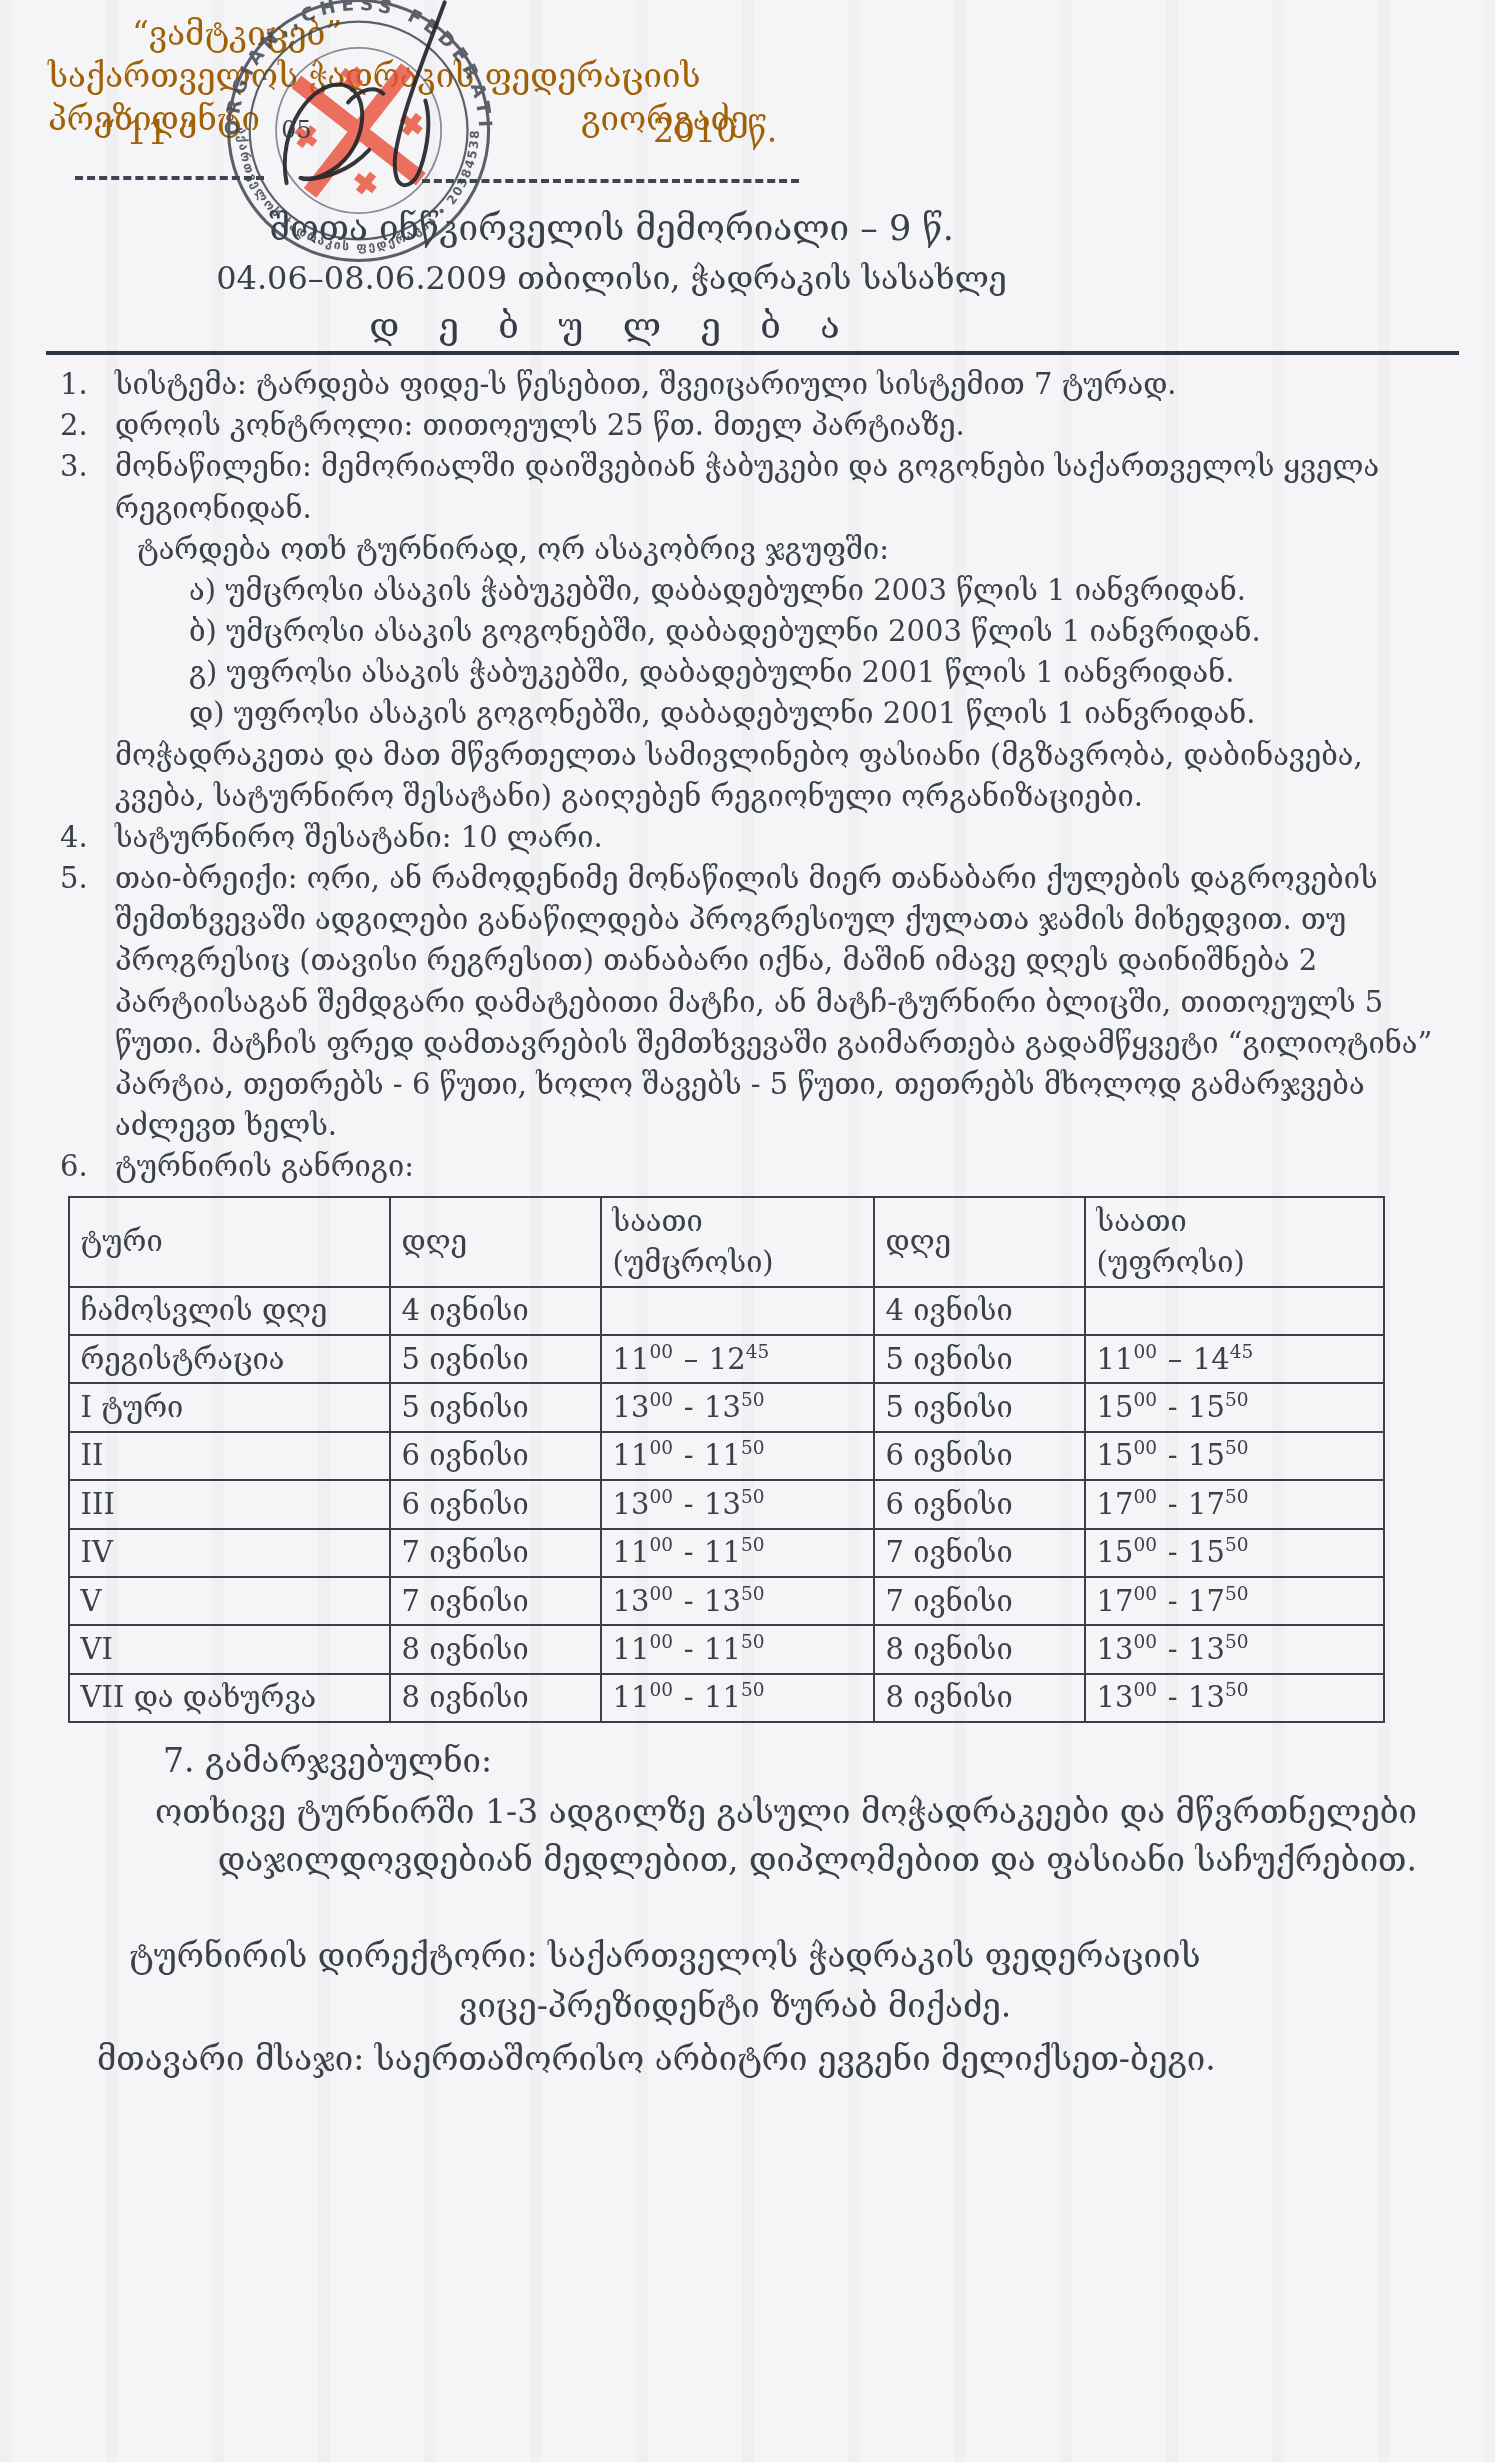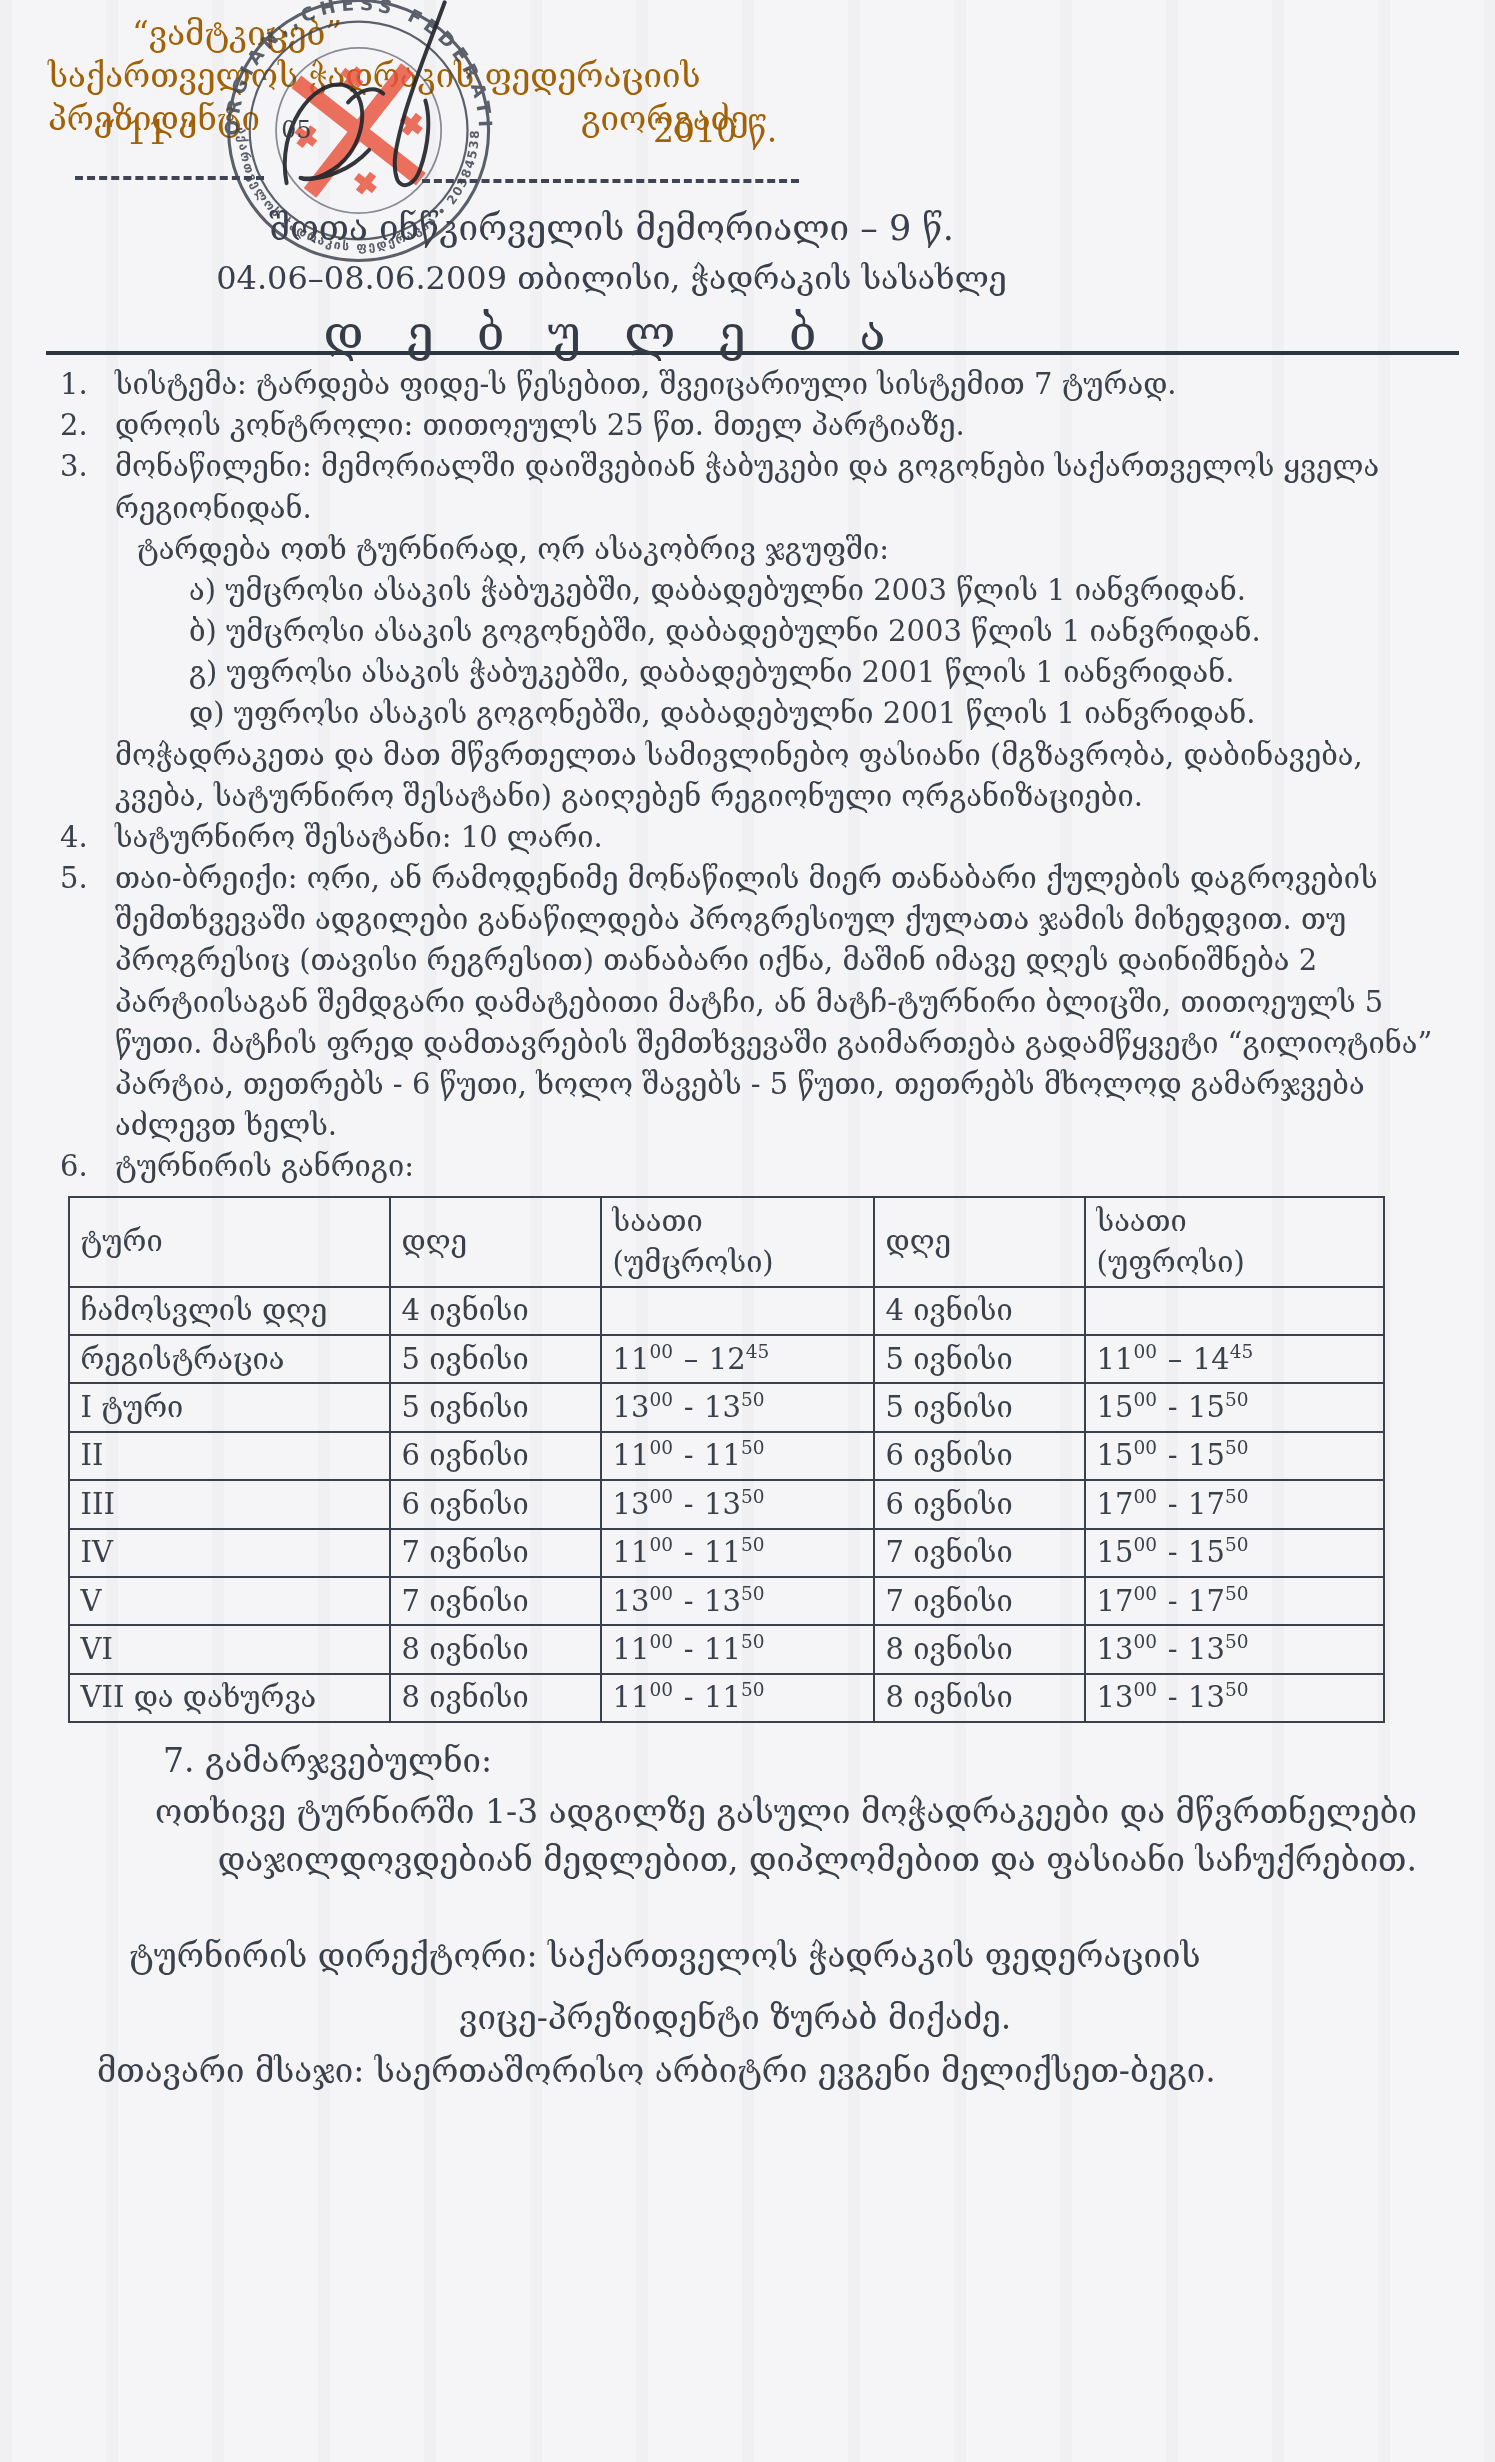--- a/index.html
+++ b/index.html
@@ -14,21 +14,21 @@
   .abs{position:absolute;}
   
   .appr{font-size:33px;color:#a16207;}
   .dash-line{border-top:4.4px dashed #3e4450;height:0;}
   
   #stamp{position:absolute;left:218px;top:-3.5px;width:283px;height:274px;z-index:3;}
   
   .title-wrap{left:0;top:208px;width:1223px;text-align:center;z-index:1;}
   .t1{font-size:35px;color:#39404c;}
   .t2{font-size:32px;margin-top:10.6px;color:#39404c;}
-  .t3{font-size:48px;margin-top:8.8px;letter-spacing:14px;color:#353c48;}
+  .t3{font-size:36px;margin-top:8.8px;letter-spacing:14px;color:#353c48;}
   .hr{left:46px;top:351px;width:1413px;height:3.5px;background:#2d3442;}
   
   .main{left:46px;top:364px;width:1409px;font-size:29px;line-height:1.42;color:#3b414b;}
   .item{display:flex;align-items:flex-start;}
   .inum{flex:0 0 55px;padding-left:14px;}
   .itext{flex:1 1 auto;}
   .sub-intro{margin-left:91px;}
   .subs{margin-left:143px;}
   .outro{margin-left:69px;width:1276px;}
   
@@ -38,21 +38,21 @@
     padding:2.6px 10.6px;vertical-align:middle;text-align:left;}
   th.hc{text-align:center;}
   col.c1{width:321px;}col.c2{width:211px;}col.c3{width:273px;}col.c4{width:211px;}col.c5{width:299px;}
   .c-time sup{font-size:18.5px;}
   .c-time .dash{display:inline-block;margin:0 10.6px;}
   
   .after{font-size:33px;line-height:1.45;color:#3b414b;}
   .w-head{margin:14px 0 3.5px 117px;}
   .w-body{margin-left:51px;width:1320px;text-align:right;}
   .f-dir1{margin:48px 0 0 83px;}
-  .f-dir2{margin:14px 0 0 413px;}
+  .f-dir2{margin:2px 0 0 413px;}
   .f-arb{margin:5.3px 0 0 51px;}
 </style>
 </head>
 <body>
 
 <div class="abs appr" style="left:132px;top:14px;">“ვამტკიცებ”</div>
 <div class="abs appr" style="left:48px;top:56px;">საქართველოს ჭადრაკის ფედერაციის</div>
 <div class="abs appr" style="left:48px;top:99px;">პრეზიდენტი</div>
 <div class="abs appr" style="left:581px;top:99px;">გიორგაძე</div>
 <div class="abs appr" style="left:99px;top:113px;">“ 11 “</div>

